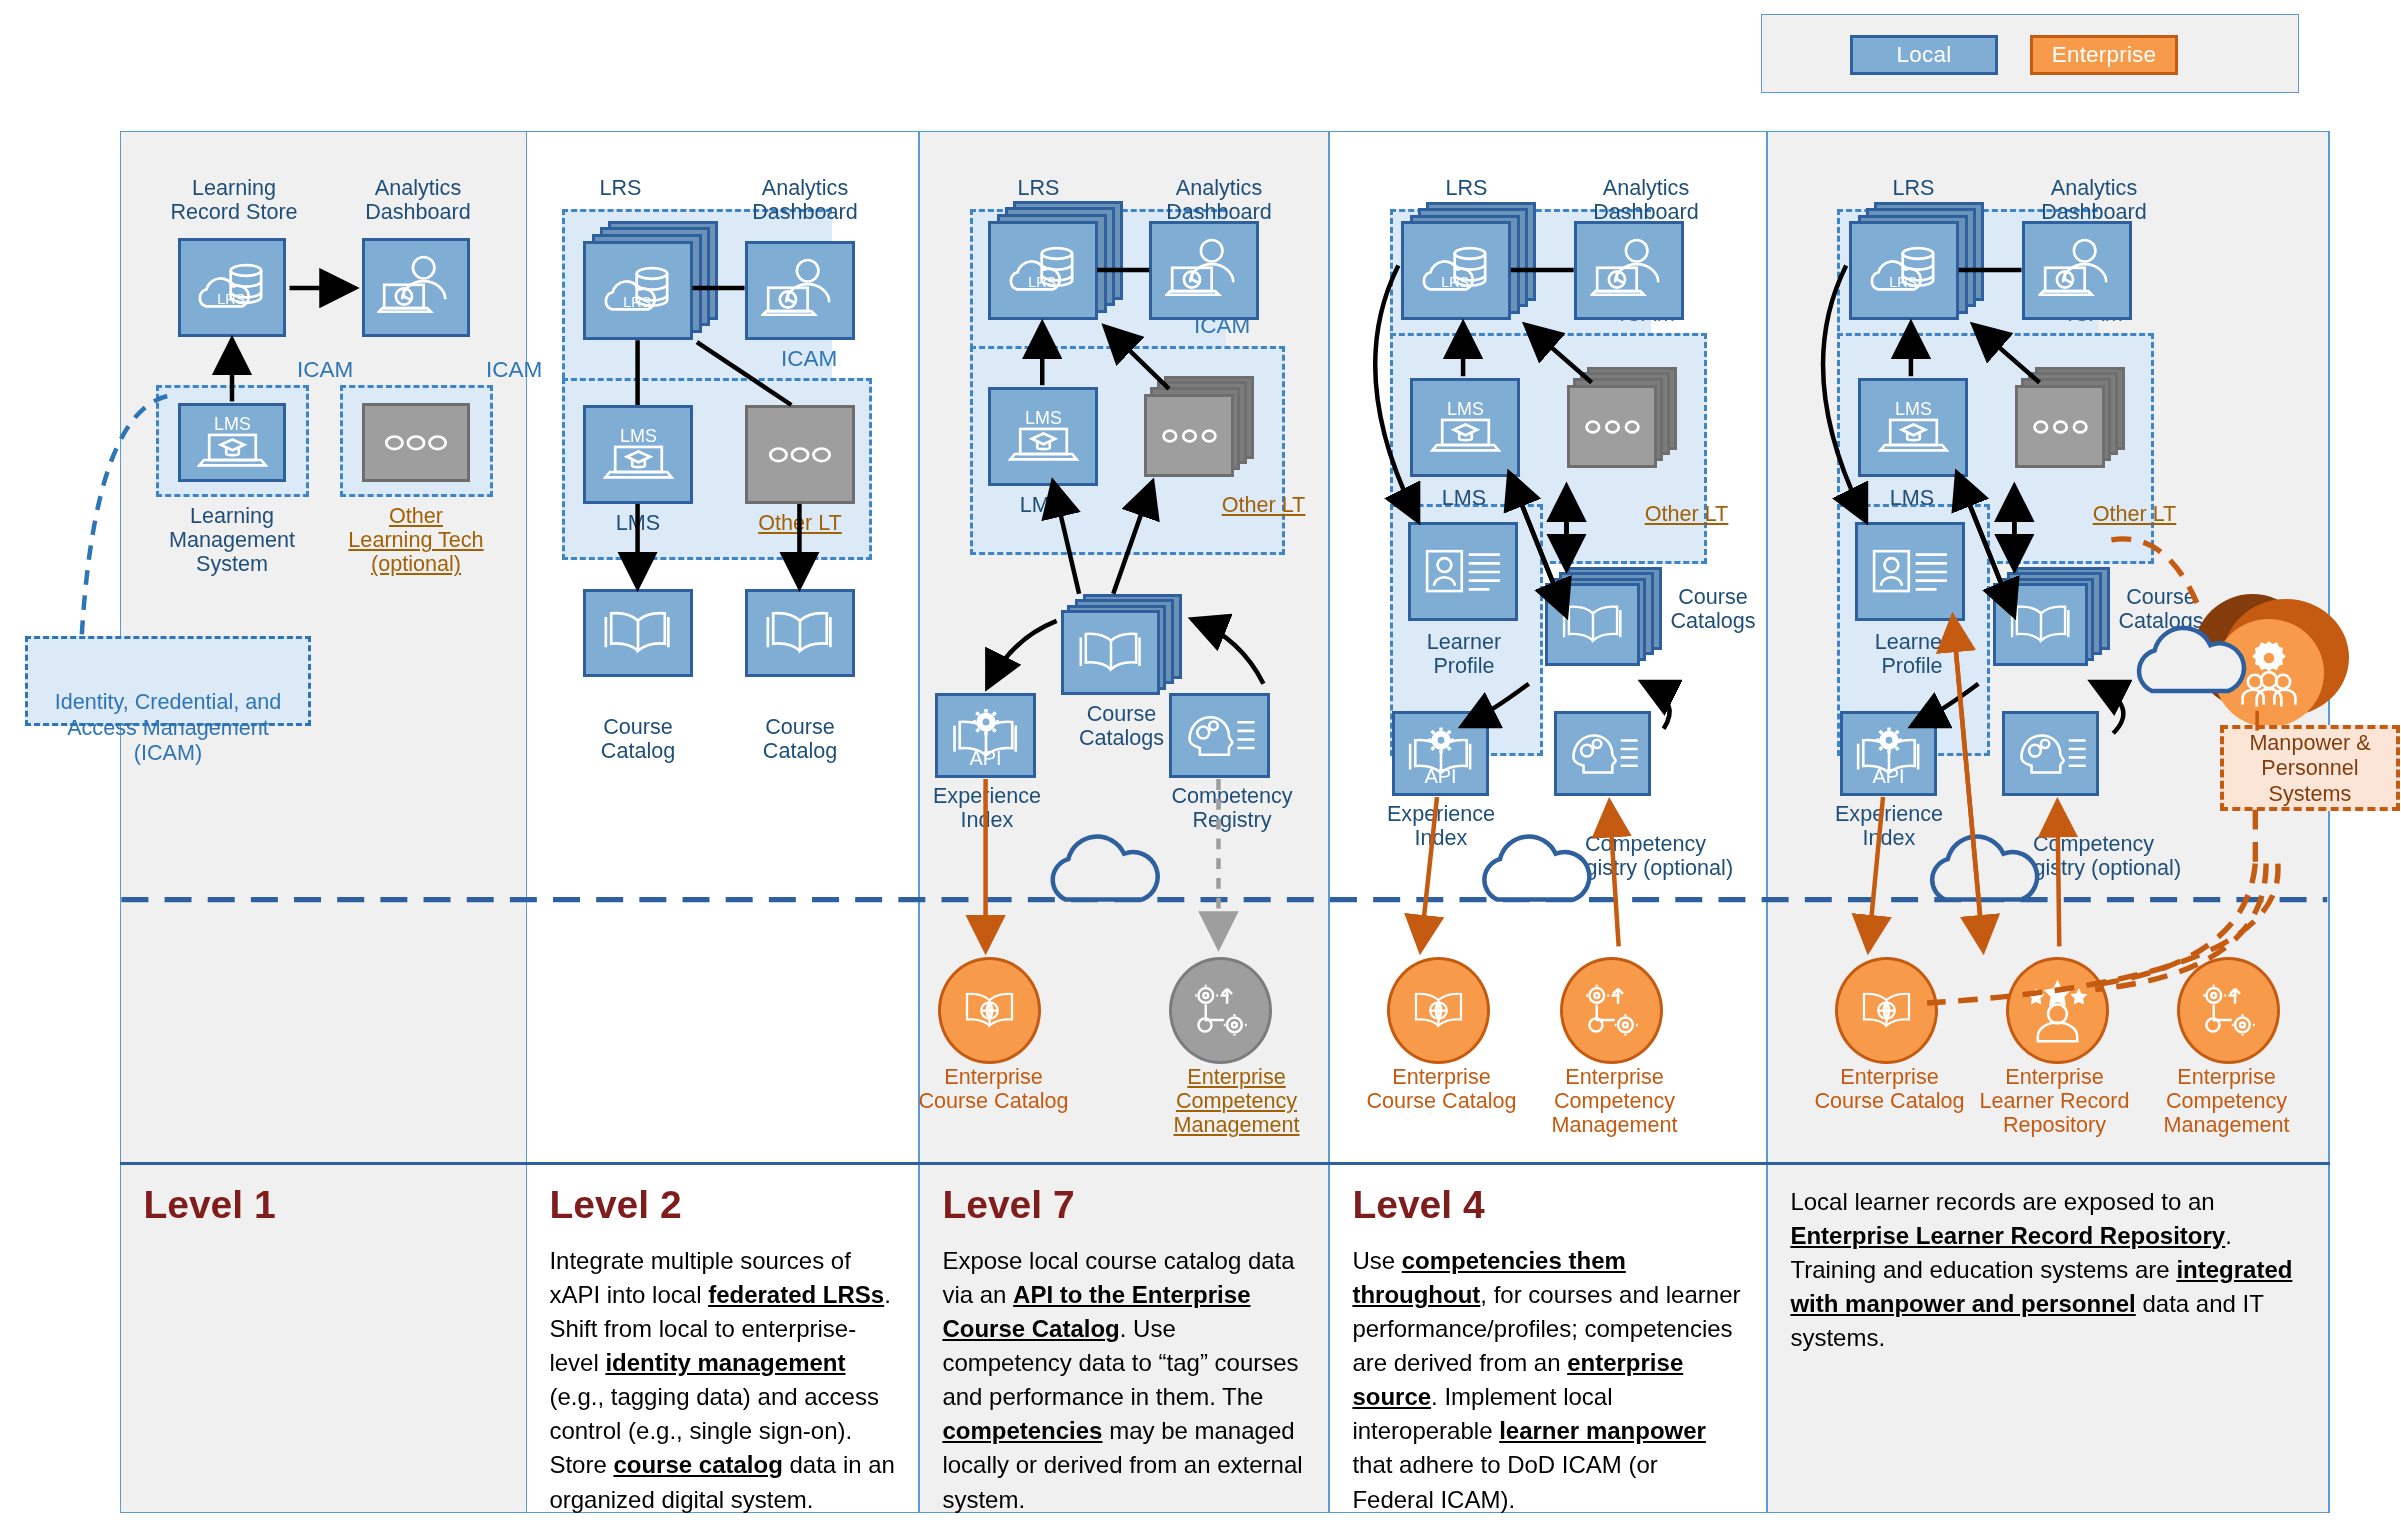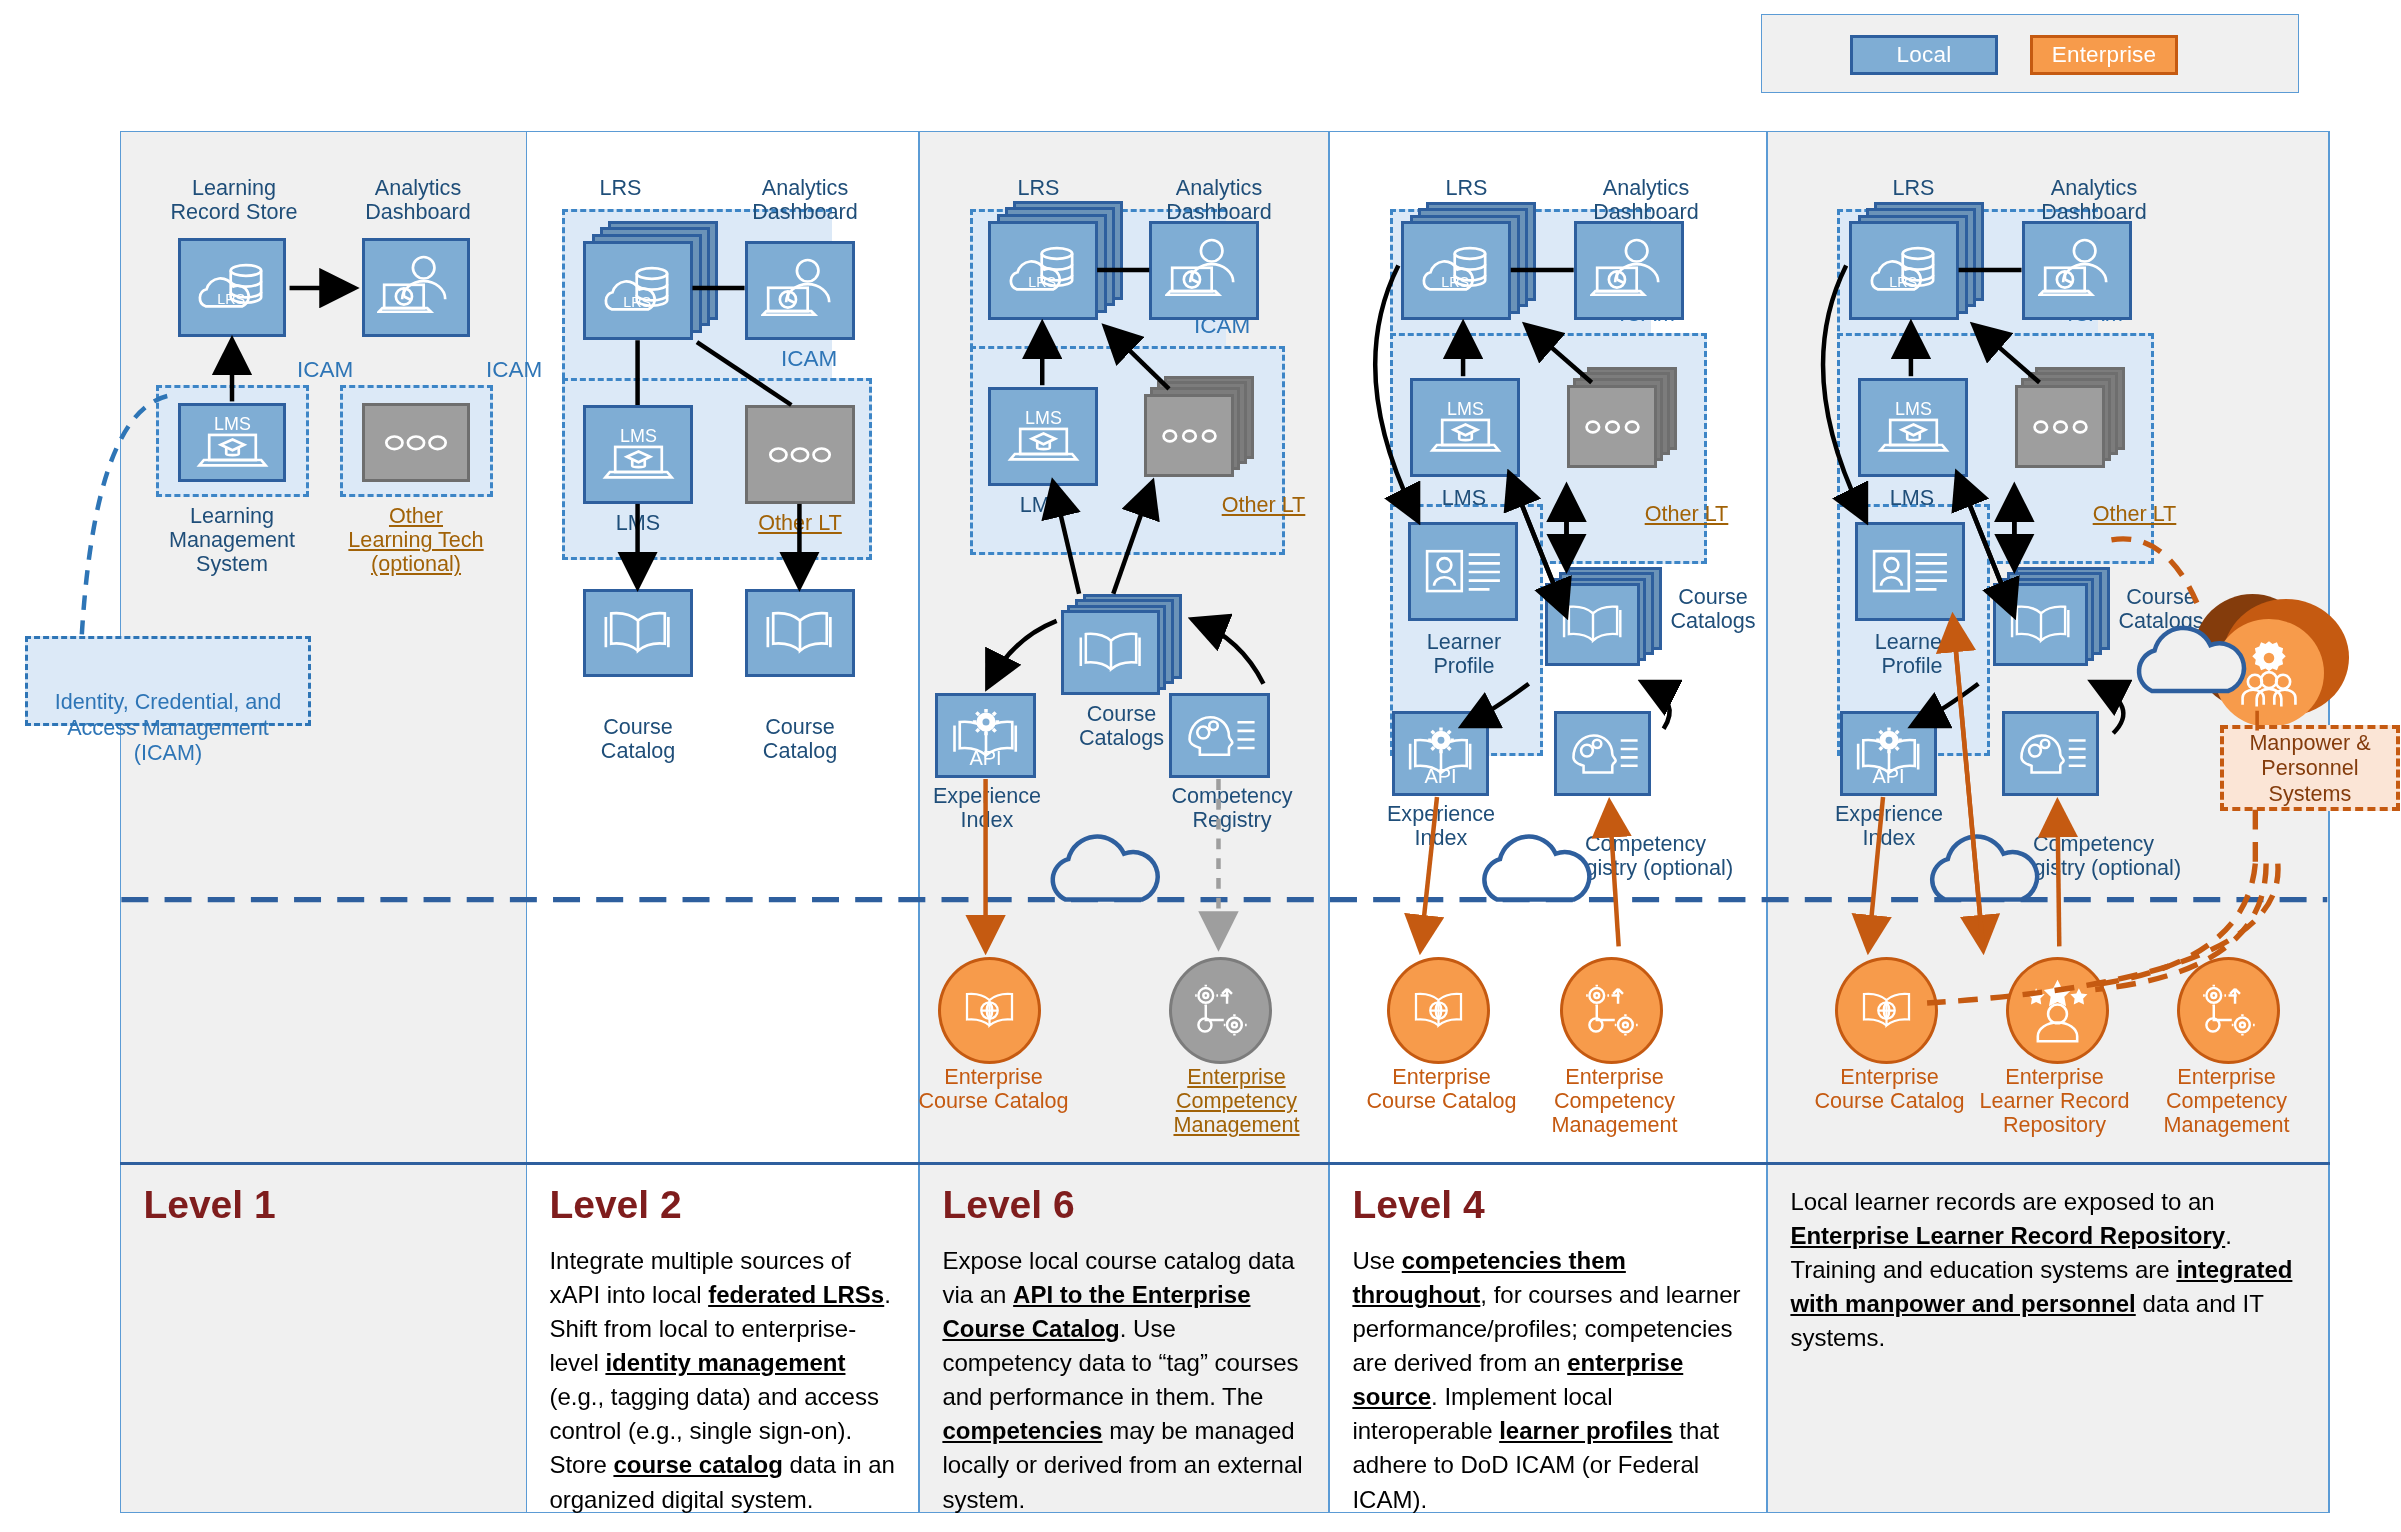--- a/index.html
+++ b/index.html
@@ -784,25 +784,25 @@
   <div class="textdivider"></div>
 
   <div class="lvlpanel" style="left:120px;width:407px;">
     <div class="lvl-title">Level 1</div>
   </div>
   <div class="lvlpanel" style="left:526px;width:393px;">
     <div class="lvl-title">Level 2</div>
     <div class="lvl-body"><span>Integrate multiple sources of xAPI into local </span><b>federated LRSs</b><span>. Shift from local to enterprise-level </span><b>identity management</b><span> (e.g., tagging data) and access control (e.g., single sign-on). Store </span><b>course catalog</b><span> data in an organized digital system.</span></div>
   </div>
   <div class="lvlpanel" style="left:919px;width:410px;">
-    <div class="lvl-title">Level 6</div>
+    <div class="lvl-title">Level 7</div>
     <div class="lvl-body"><span>Expose local course catalog data via an </span><b>API to the Enterprise Course Catalog</b><span>. Use competency data to “tag” courses and performance in them. The </span><b>competencies</b><span> may be managed locally or derived from an external system.</span></div>
   </div>
   <div class="lvlpanel" style="left:1329px;width:438px;">
     <div class="lvl-title">Level 4</div>
-    <div class="lvl-body"><span>Use </span><b>competencies them throughout</b><span>, for courses and learner performance/profiles; competencies are derived from an </span><b>enterprise source</b><span>. Implement local interoperable </span><b>learner profiles</b><span> that adhere to DoD ICAM (or Federal ICAM).</span></div>
+    <div class="lvl-body"><span>Use </span><b>competencies them throughout</b><span>, for courses and learner performance/profiles; competencies are derived from an </span><b>enterprise source</b><span>. Implement local interoperable </span><b>learner manpower</b><span> that adhere to DoD ICAM (or Federal ICAM).</span></div>
   </div>
   <div class="lvlpanel" style="left:1767px;width:562px;">
     <div class="lvl-body"><span>Local learner records are exposed to an </span><b>Enterprise Learner Record Repository</b><span>. Training and education systems are </span><b>integrated with manpower and personnel</b><span> data and IT systems.</span></div>
   </div>
 
 </div>
 
 
 </body></html>

